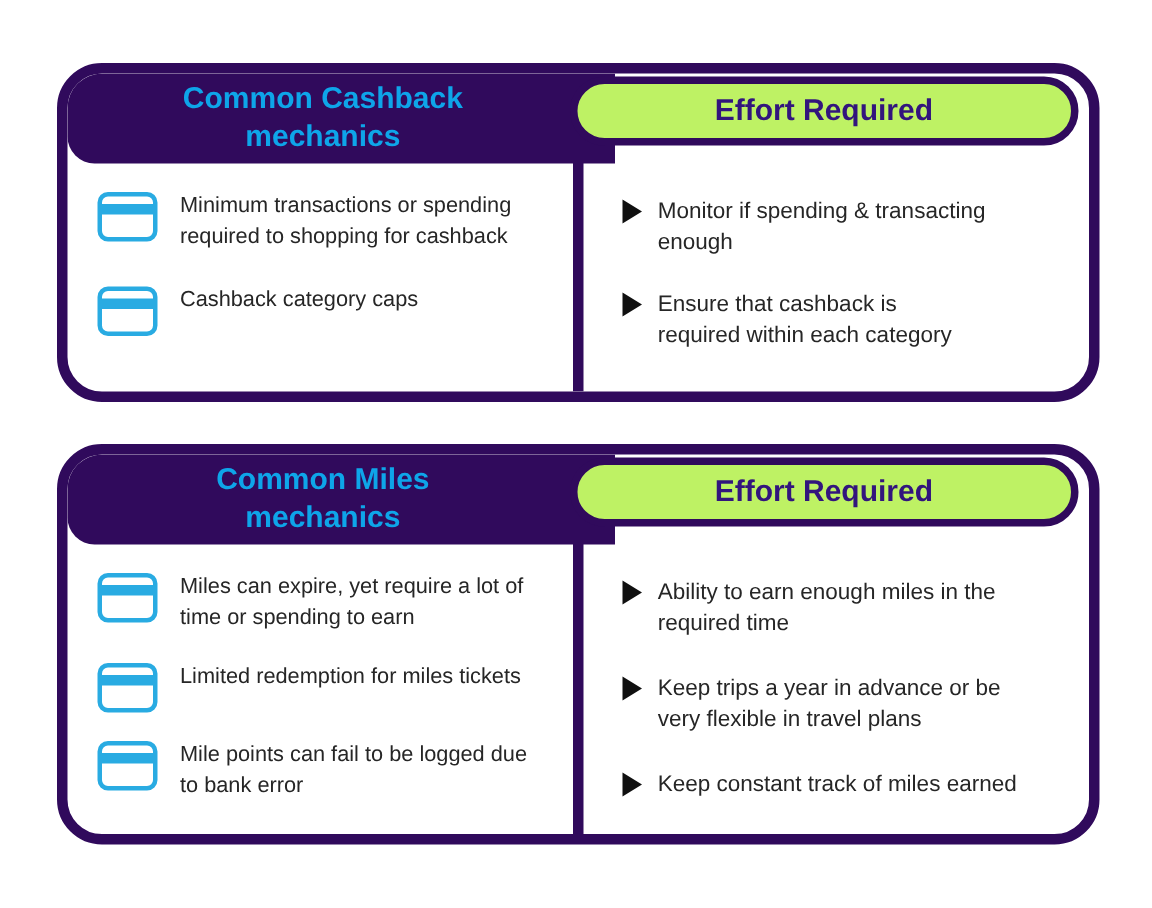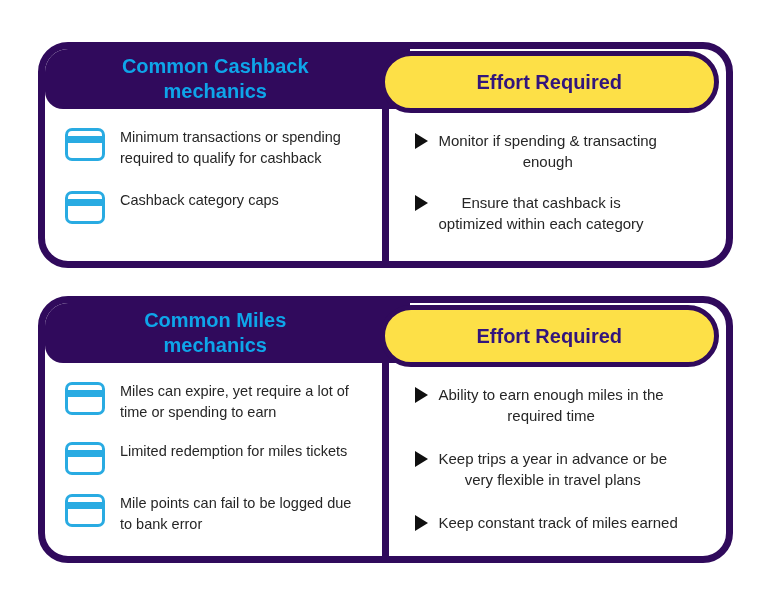--- a/index.html
+++ b/index.html
@@ -40,22 +40,22 @@
     line-height: 25px;
     text-align: center;
     white-space: nowrap;
   }
 
   .effort-pill {
     position: absolute;
     top: 2px;
     left: calc(50% - 6px);
     right: 7px;
-    height: 62px;
-    background: #fde047;
+    height: 46px;
+    background: #bef264;
     border: 5px solid var(--purple);
     border-radius: 31px;
     display: flex;
     justify-content: center;
     align-items: center;
     z-index: 2;
   }
   .effort-pill .pill-label {
     color: var(--pill-text);
     font-size: 20px;
@@ -75,21 +75,20 @@
   .body-left {
     position: absolute;
     left: 0; top: 60px; bottom: 0;
     width: calc(50% - 4px);
     padding: 18px 4px 12px 20px;
   }
   .body-right {
     position: absolute;
     left: calc(50% + 3px); right: 0; top: 66px; bottom: 0;
     padding: 15px 4px 0 26px;
-    text-align: center;
   }
 
   .m-item {
     display: flex;
     align-items: flex-start;
     gap: 15px;
     margin-bottom: 21px;
   }
   .card-2 .m-item { margin-bottom: 18px; }
 
@@ -143,21 +142,21 @@
   </div>
   <div class="v-divider"></div>
 
   <div class="body-left">
     <div class="m-item">
       <span class="cc-icon">
           <span class="cc-stripe"></span>
         </span>
       <div class="item-text">
         <span class="line">Minimum transactions or spending</span>
-        <span class="line">required to qualify for cashback</span>
+        <span class="line">required to shopping for cashback</span>
       </div>
     </div>
     <div class="m-item">
       <span class="cc-icon">
           <span class="cc-stripe"></span>
         </span>
       <div class="item-text">
         <span class="line">Cashback category caps</span>
       </div>
     </div>
@@ -168,21 +167,21 @@
       <span class="tri-bullet"></span>
       <div class="item-text">
         <span class="line">Monitor if spending &amp; transacting</span>
         <span class="line">enough</span>
       </div>
     </div>
     <div class="e-item">
       <span class="tri-bullet"></span>
       <div class="item-text">
         <span class="line">Ensure that cashback is</span>
-        <span class="line">optimized within each category</span>
+        <span class="line">required within each category</span>
       </div>
     </div>
   </div>
 </section>
 
 <section class="card card-2">
   <div class="header-band">
     <span class="title-line">Common Miles</span>
     <span class="title-line">mechanics</span>
   </div>

